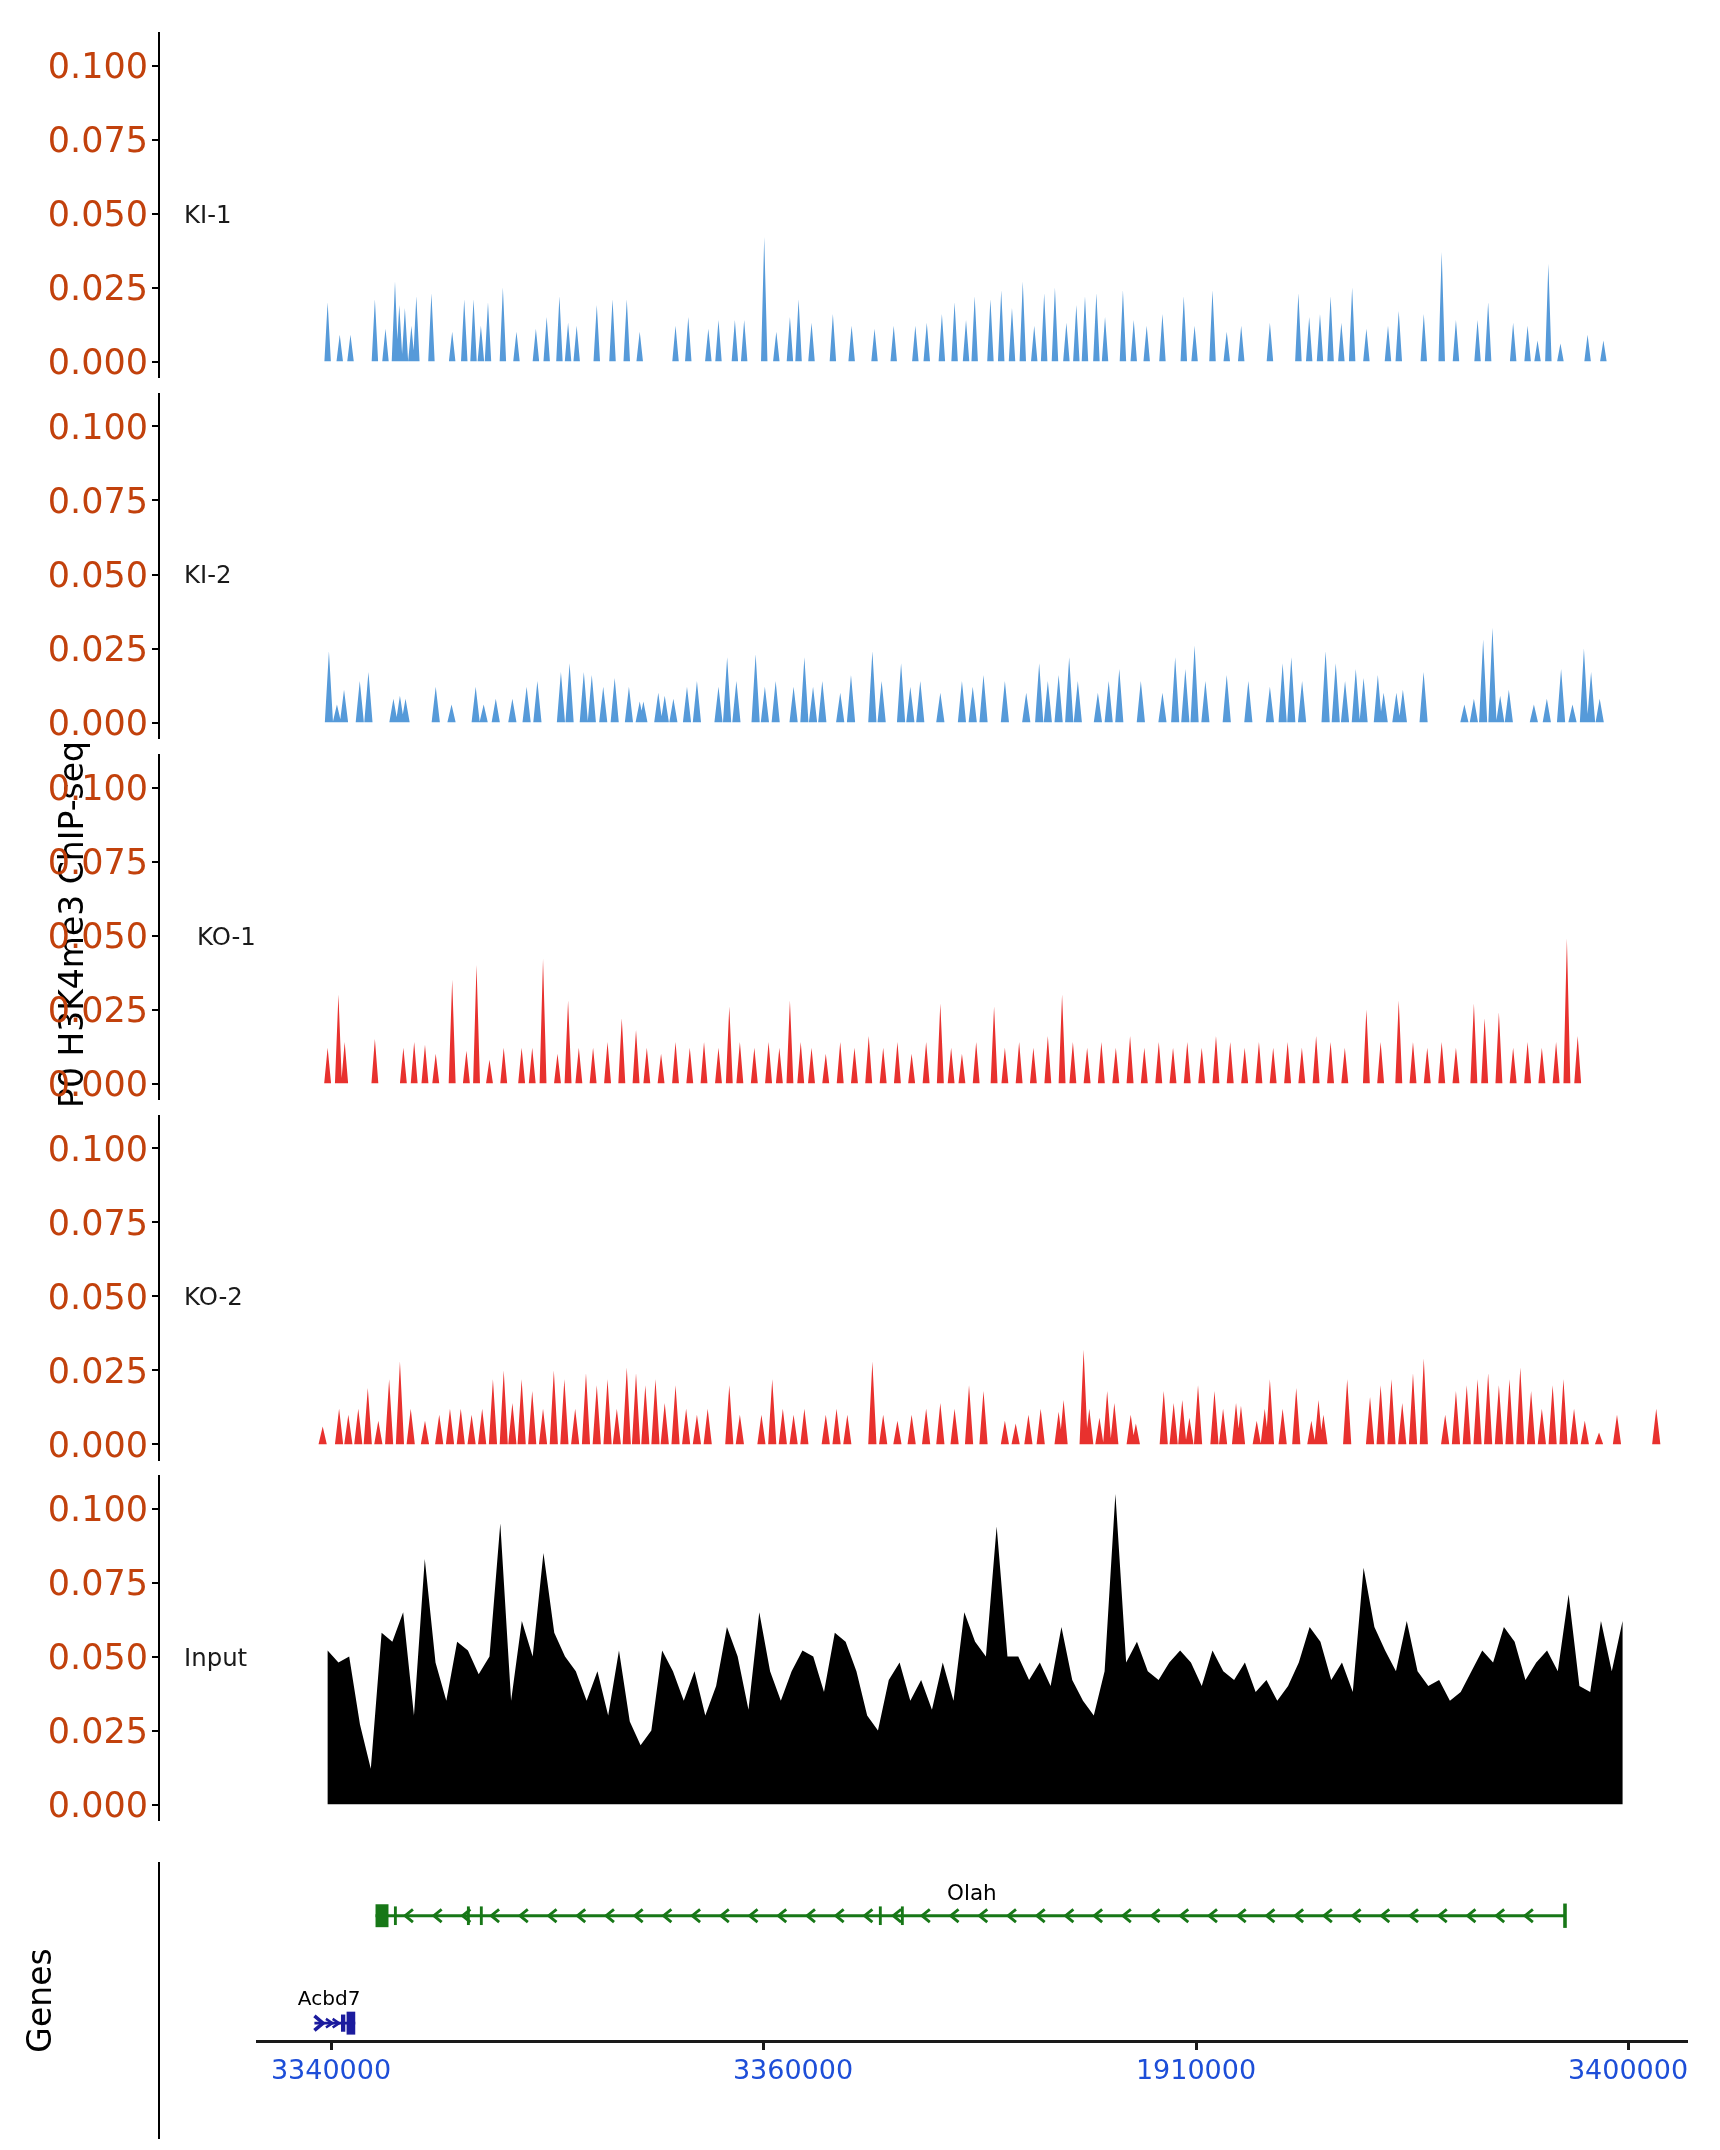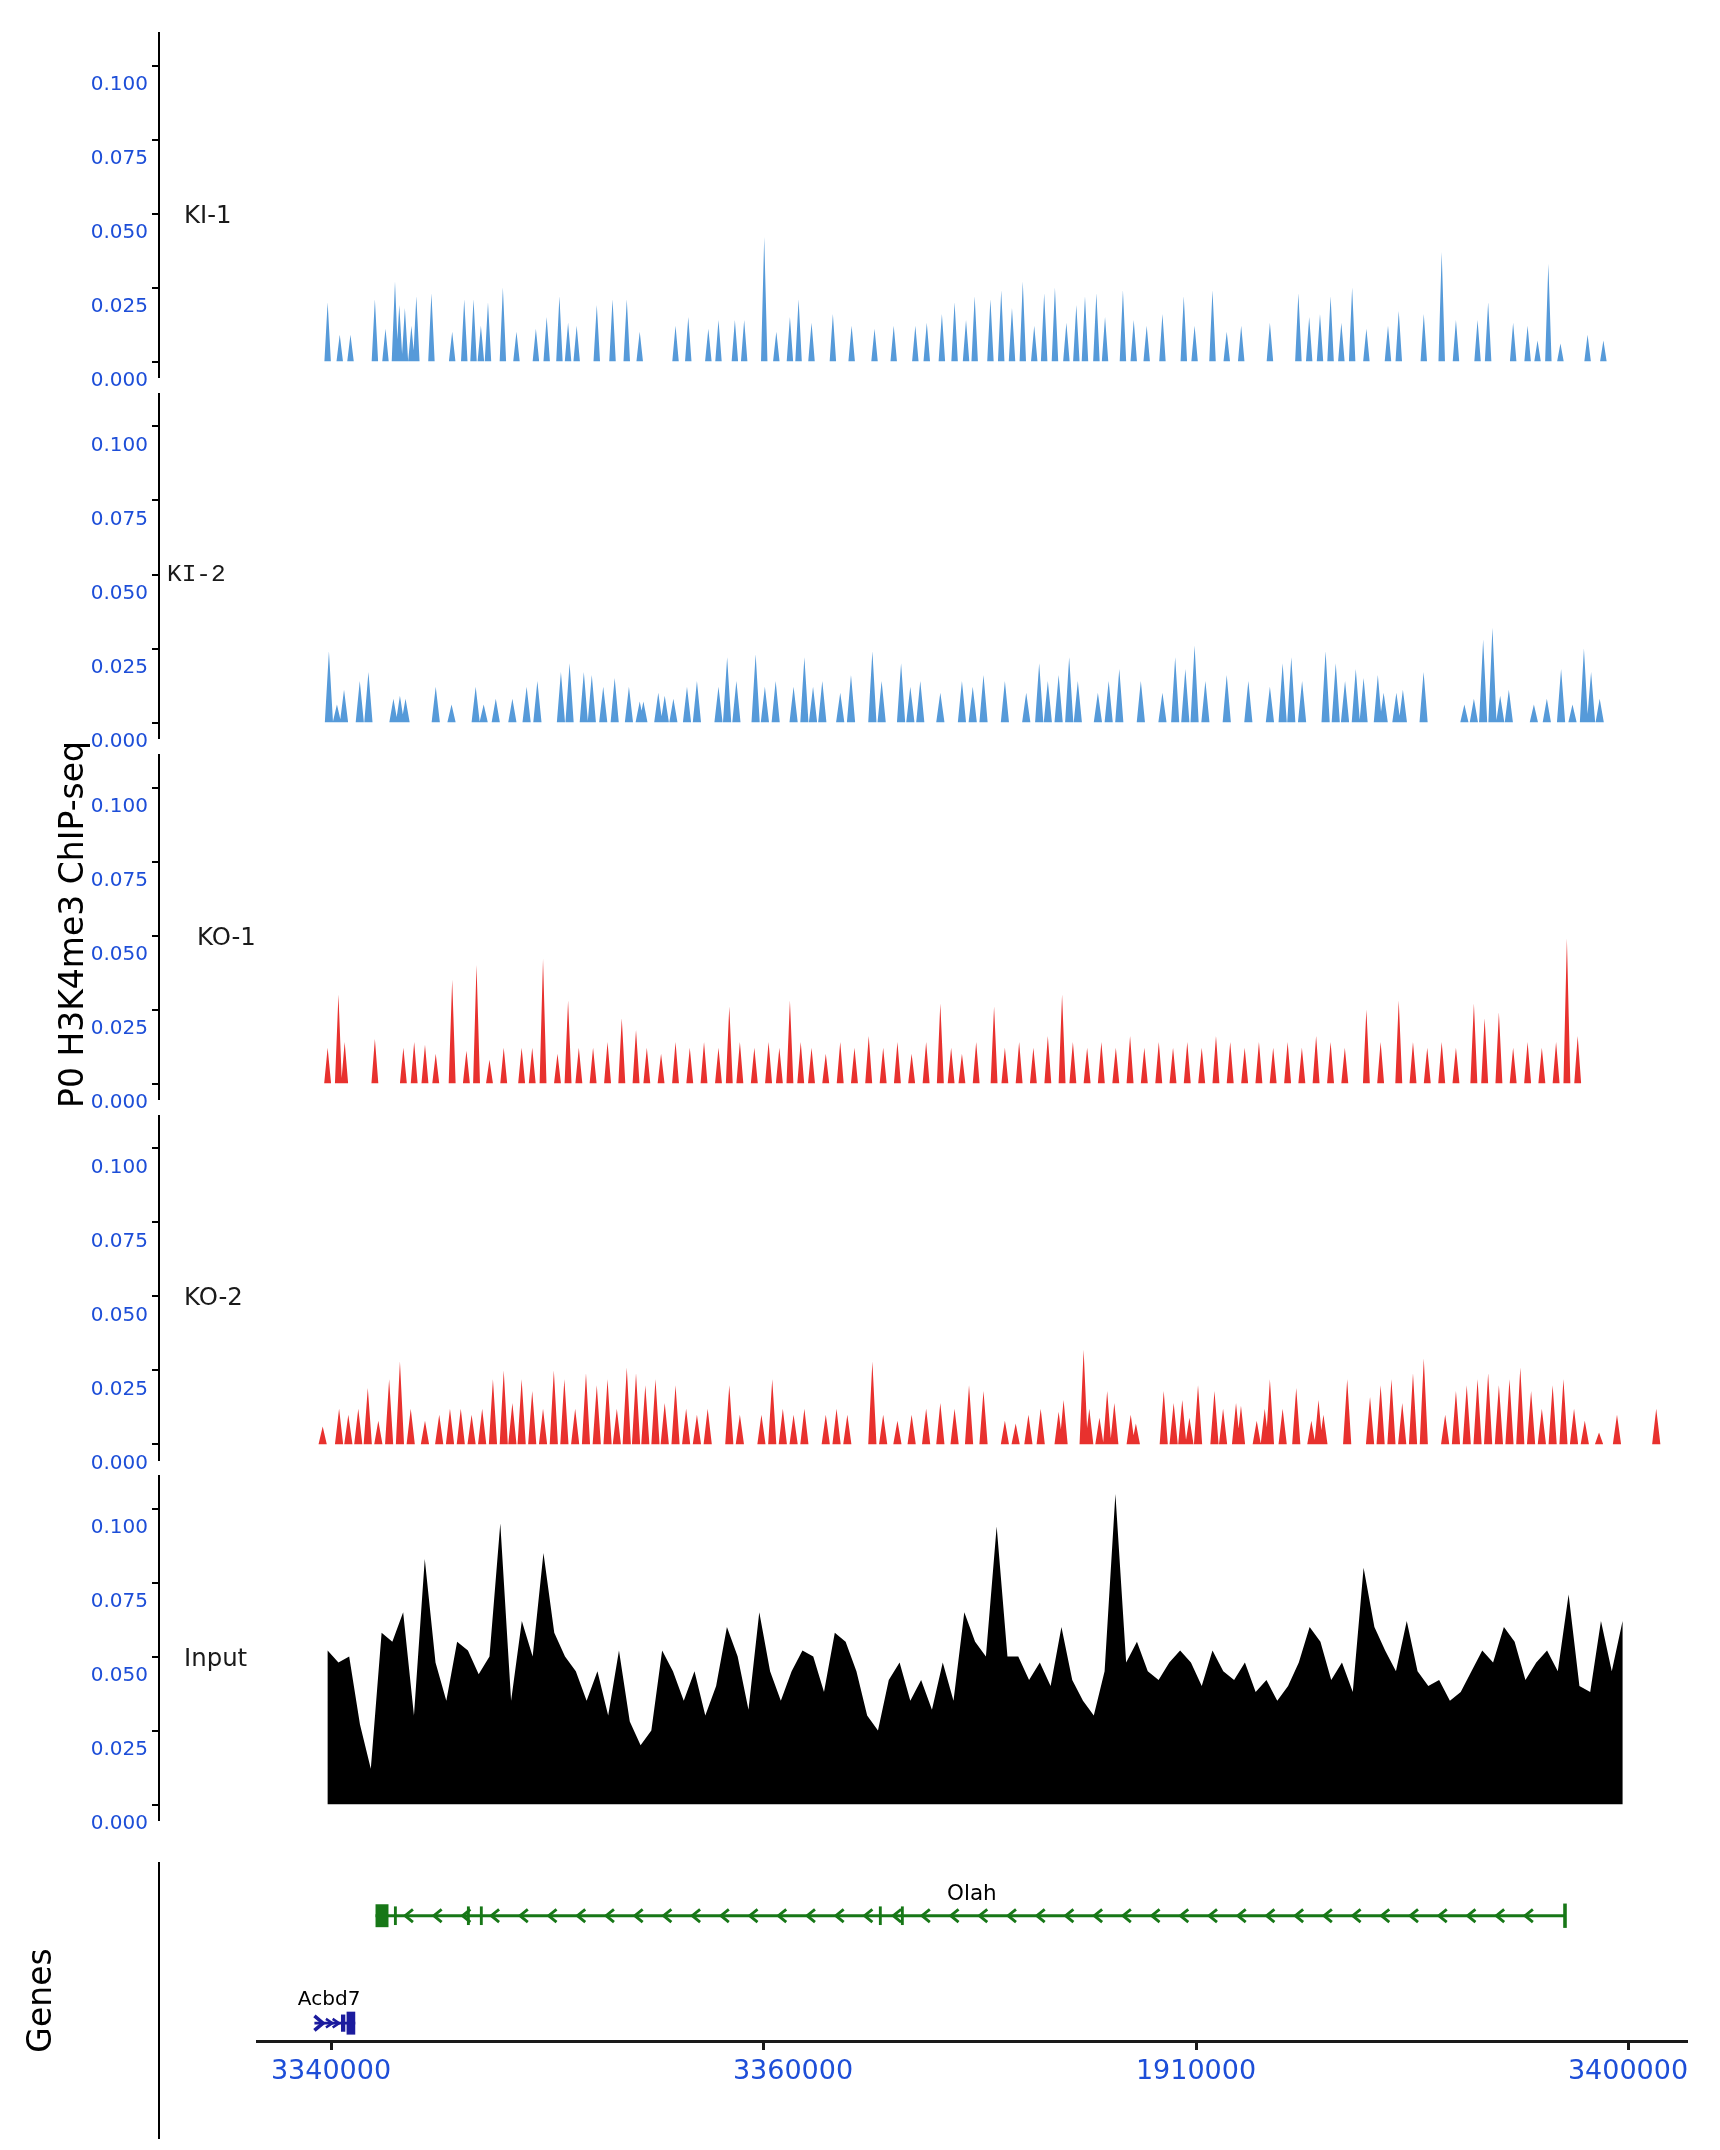--- a/index.html
+++ b/index.html
@@ -1,21 +1,21 @@
 <!DOCTYPE html>
 <html style="font-size:11.5px"><head>
 <meta charset="utf-8">
 <style>
   html,body{margin:0;padding:0;background:#ffffff;}
   body{width:1721px;height:2151px;position:relative;font-family:"DejaVu Sans","Liberation Sans",sans-serif;}
   #figure{position:absolute;left:0;top:0;width:1721px;height:2151px;}
   .abs{position:absolute;}
   .vline{position:absolute;background:#000000;width:2.2px;}
   .ytick{position:absolute;background:#000000;height:2.2px;width:8px;}
-  .yticklab{position:absolute;color:#1d4ed8;font-size:20px;text-align:right;width:122px;line-height:32px;margin-top:17px;}
+  .yticklab{position:absolute;color:#c2410c;font-size:35px;text-align:right;width:122px;line-height:32px;}
   .tracklab{position:absolute;color:#1a1a1a;font-size:24.4px;line-height:29px;}
   .xline{position:absolute;background:#1a1a1a;height:2.9px;}
   .xtick{position:absolute;background:#1a1a1a;width:2.9px;height:8px;}
   .xticklab{position:absolute;color:#1d4ed8;font-size:27px;text-align:center;width:186px;line-height:33px;}
   .axtitle{position:absolute;color:#000000;font-size:33px;line-height:39px;}
   .rot{transform:rotate(-90deg);transform-origin:center center;white-space:nowrap;}
   svg{position:absolute;display:block;}
 </style>
 </head>
 <body>
@@ -45,21 +45,21 @@
       <div class="ytick" style="left: 152px; top: 722px;"></div>
       <div class="yticklab" style="left: 26px; top: 707px;">0.000</div>
       <div class="ytick" style="left: 152px; top: 648px;"></div>
       <div class="yticklab" style="left: 26px; top: 633px;">0.025</div>
       <div class="ytick" style="left: 152px; top: 574px;"></div>
       <div class="yticklab" style="left: 26px; top: 559px;">0.050</div>
       <div class="ytick" style="left: 152px; top: 499px;"></div>
       <div class="yticklab" style="left: 26px; top: 485px;">0.075</div>
       <div class="ytick" style="left: 152px; top: 425px;"></div>
       <div class="yticklab" style="left: 26px; top: 411px;">0.100</div>
-      <div class="tracklab" style="left: 167px; top: 560px; font-family: Liberation Mono, monospace;">KI-2</div>
+      <div class="tracklab" style="left: 184px; top: 560px;">KI-2</div>
       <svg width="1532" height="330" viewBox="0 0 2137 461" style="left: 160px; top: 393px;">
         <path d="M228.7,460 L234.4,360.9 L240.1,460 Z M239.8,460 L245.6,435.2 L251.3,460 Z M249.8,460 L255.5,414.6 L261.2,460 Z M271.8,460 L277.5,402.2 L283.2,460 Z M283.8,460 L289.6,389.8 L295.3,460 Z M318.8,460 L324.5,427.0 L330.3,460 Z M327.9,460 L333.6,422.8 L339.3,460 Z M335.7,460 L341.4,427.0 L347.2,460 Z M377.9,460 L383.6,410.4 L389.4,460 Z M399.9,460 L405.7,435.2 L411.4,460 Z M433.7,460 L439.4,410.4 L445.1,460 Z M444.8,460 L450.6,435.2 L456.3,460 Z M461.7,460 L467.5,427.0 L473.2,460 Z M484.9,460 L490.7,427.0 L496.4,460 Z M504.8,460 L510.6,410.4 L516.3,460 Z M519.9,460 L525.6,402.2 L531.4,460 Z M552.8,460 L558.5,389.8 L564.2,460 Z M564.8,460 L570.6,377.4 L576.3,460 Z M584.7,460 L590.5,389.8 L596.2,460 Z M595.9,460 L601.6,393.9 L607.4,460 Z M611.9,460 L617.6,410.4 L623.3,460 Z M627.9,460 L633.6,398.1 L639.3,460 Z M647.8,460 L653.5,410.4 L659.2,460 Z M662.8,460 L668.6,431.1 L674.3,460 Z M668.0,460 L673.7,431.1 L679.4,460 Z M688.8,460 L694.5,418.7 L700.2,460 Z M697.8,460 L703.5,422.8 L709.3,460 Z M709.9,460 L715.6,427.0 L721.3,460 Z M728.9,460 L734.6,410.4 L740.3,460 Z M742.7,460 L748.5,402.2 L754.2,460 Z M772.9,460 L778.6,410.4 L784.3,460 Z M784.9,460 L790.7,369.1 L796.4,460 Z M797.9,460 L803.6,402.2 L809.4,460 Z M824.7,460 L830.5,365.0 L836.2,460 Z M837.7,460 L843.4,410.4 L849.2,460 Z M852.8,460 L858.5,402.2 L864.2,460 Z M877.8,460 L883.5,410.4 L889.3,460 Z M892.9,460 L898.6,369.1 L904.3,460 Z M904.9,460 L910.7,410.4 L916.4,460 Z M917.9,460 L923.6,402.2 L929.4,460 Z M942.9,460 L948.7,418.7 L954.4,460 Z M958.0,460 L963.7,393.9 L969.5,460 Z M987.8,460 L993.6,360.9 L999.3,460 Z M1000.8,460 L1006.5,402.2 L1012.3,460 Z M1027.9,460 L1033.7,377.4 L1039.4,460 Z M1040.9,460 L1046.6,410.4 L1052.4,460 Z M1054.8,460 L1060.5,402.2 L1066.2,460 Z M1082.8,460 L1088.5,418.7 L1094.3,460 Z M1113.0,460 L1118.7,402.2 L1124.4,460 Z M1128.0,460 L1133.8,410.4 L1139.5,460 Z M1143.1,460 L1148.8,393.9 L1154.6,460 Z M1173.0,460 L1178.7,402.2 L1184.4,460 Z M1202.8,460 L1208.5,418.7 L1214.3,460 Z M1220.9,460 L1226.6,377.4 L1232.4,460 Z M1233.0,460 L1238.7,402.2 L1244.4,460 Z M1248.0,460 L1253.8,393.9 L1259.5,460 Z M1262.8,460 L1268.5,369.1 L1274.3,460 Z M1274.9,460 L1280.6,402.2 L1286.3,460 Z M1302.9,460 L1308.6,418.7 L1314.4,460 Z M1318.0,460 L1323.7,402.2 L1329.4,460 Z M1332.8,460 L1338.5,385.7 L1344.2,460 Z M1362.9,460 L1368.6,402.2 L1374.4,460 Z M1393.1,460 L1398.8,418.7 L1404.5,460 Z M1410.9,460 L1416.6,369.1 L1422.3,460 Z M1425.0,460 L1430.8,385.7 L1436.5,460 Z M1438.0,460 L1443.7,352.6 L1449.4,460 Z M1453.1,460 L1458.8,402.2 L1464.5,460 Z M1482.9,460 L1488.6,393.9 L1494.4,460 Z M1513.1,460 L1518.8,402.2 L1524.5,460 Z M1543.2,460 L1548.9,410.4 L1554.7,460 Z M1561.0,460 L1566.7,377.4 L1572.5,460 Z M1573.1,460 L1578.8,369.1 L1584.5,460 Z M1588.1,460 L1593.9,402.2 L1599.6,460 Z M1621.0,460 L1626.7,360.9 L1632.5,460 Z M1635.2,460 L1640.9,377.4 L1646.6,460 Z M1648.1,460 L1653.9,402.2 L1659.6,460 Z M1663.2,460 L1668.9,385.7 L1674.7,460 Z M1674.1,460 L1679.8,398.1 L1685.5,460 Z M1694.0,460 L1699.7,393.9 L1705.4,460 Z M1702.1,460 L1707.8,418.7 L1713.6,460 Z M1719.9,460 L1725.6,418.7 L1731.3,460 Z M1728.9,460 L1734.7,414.6 L1740.4,460 Z M1757.9,460 L1763.6,389.8 L1769.3,460 Z M1814.9,460 L1820.6,435.2 L1826.3,460 Z M1828.1,460 L1833.9,427.0 L1839.6,460 Z M1841.1,460 L1846.8,344.4 L1852.5,460 Z M1854.1,460 L1859.8,327.8 L1865.5,460 Z M1864.9,460 L1870.6,422.8 L1876.4,460 Z M1877.0,460 L1882.7,414.6 L1888.4,460 Z M1911.9,460 L1917.7,435.2 L1923.4,460 Z M1930.0,460 L1935.8,427.0 L1941.5,460 Z M1949.9,460 L1955.7,385.7 L1961.4,460 Z M1965.9,460 L1971.6,435.2 L1977.4,460 Z M1981.9,460 L1987.6,356.8 L1993.4,460 Z M1991.8,460 L1997.6,389.8 L2003.3,460 Z M2003.9,460 L2009.6,427.0 L2015.4,460 Z " fill="#569AD9" stroke="none"></path>
       </svg>
       <div class="vline" style="left: 158px; top: 754px; height: 346px;"></div>
       <div class="ytick" style="left: 152px; top: 1083px;"></div>
       <div class="yticklab" style="left: 26px; top: 1068px;">0.000</div>
       <div class="ytick" style="left: 152px; top: 1009px;"></div>
       <div class="yticklab" style="left: 26px; top: 994px;">0.025</div>
       <div class="ytick" style="left: 152px; top: 935px;"></div>
       <div class="yticklab" style="left: 26px; top: 920px;">0.050</div>

